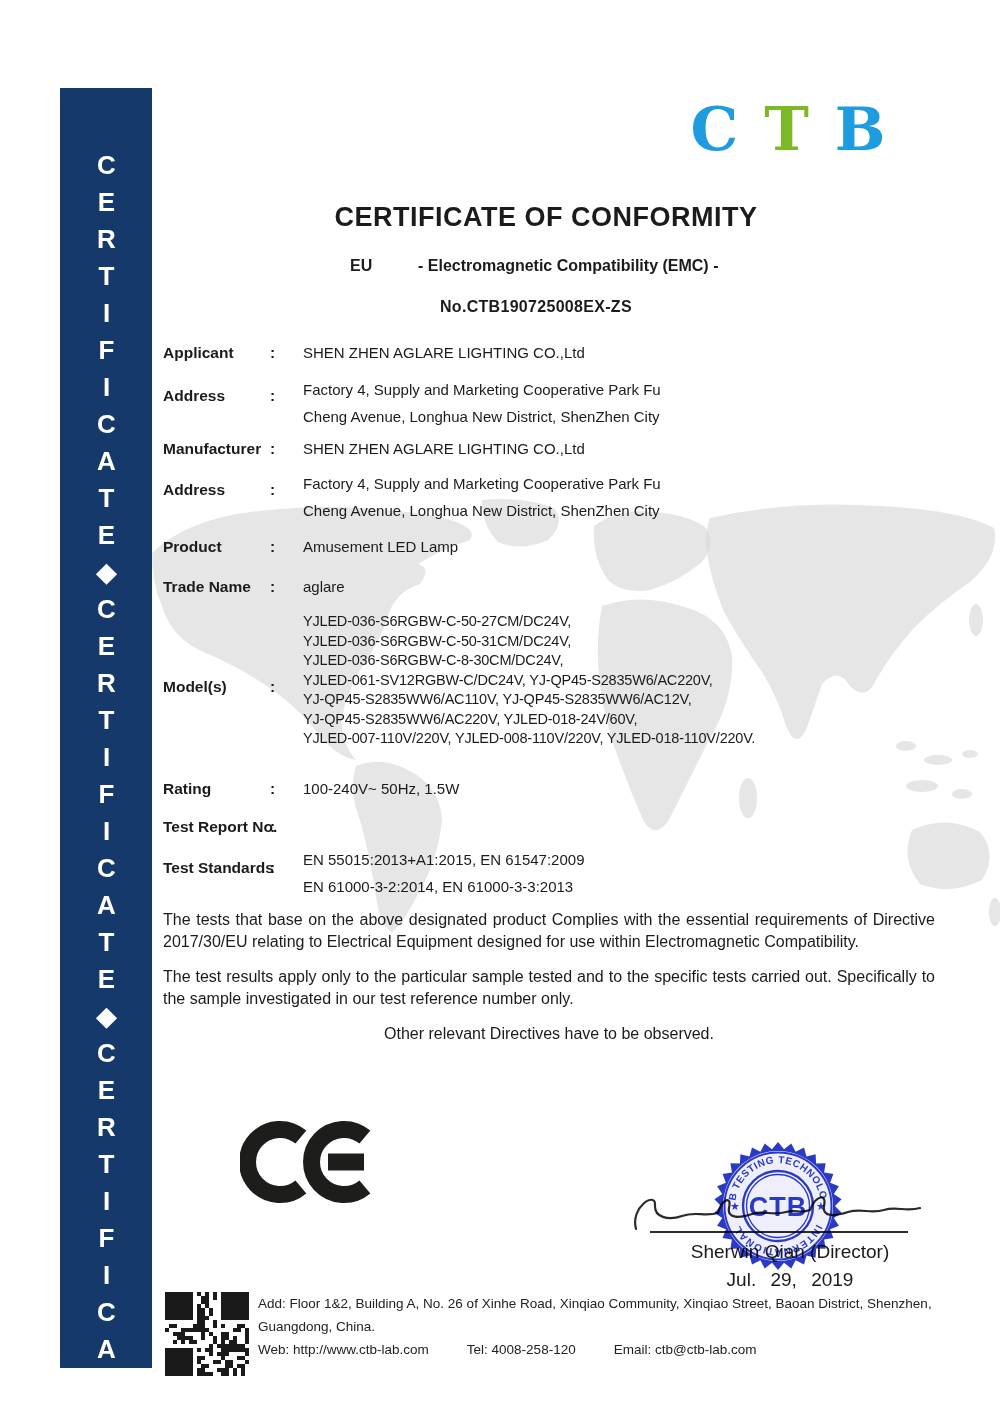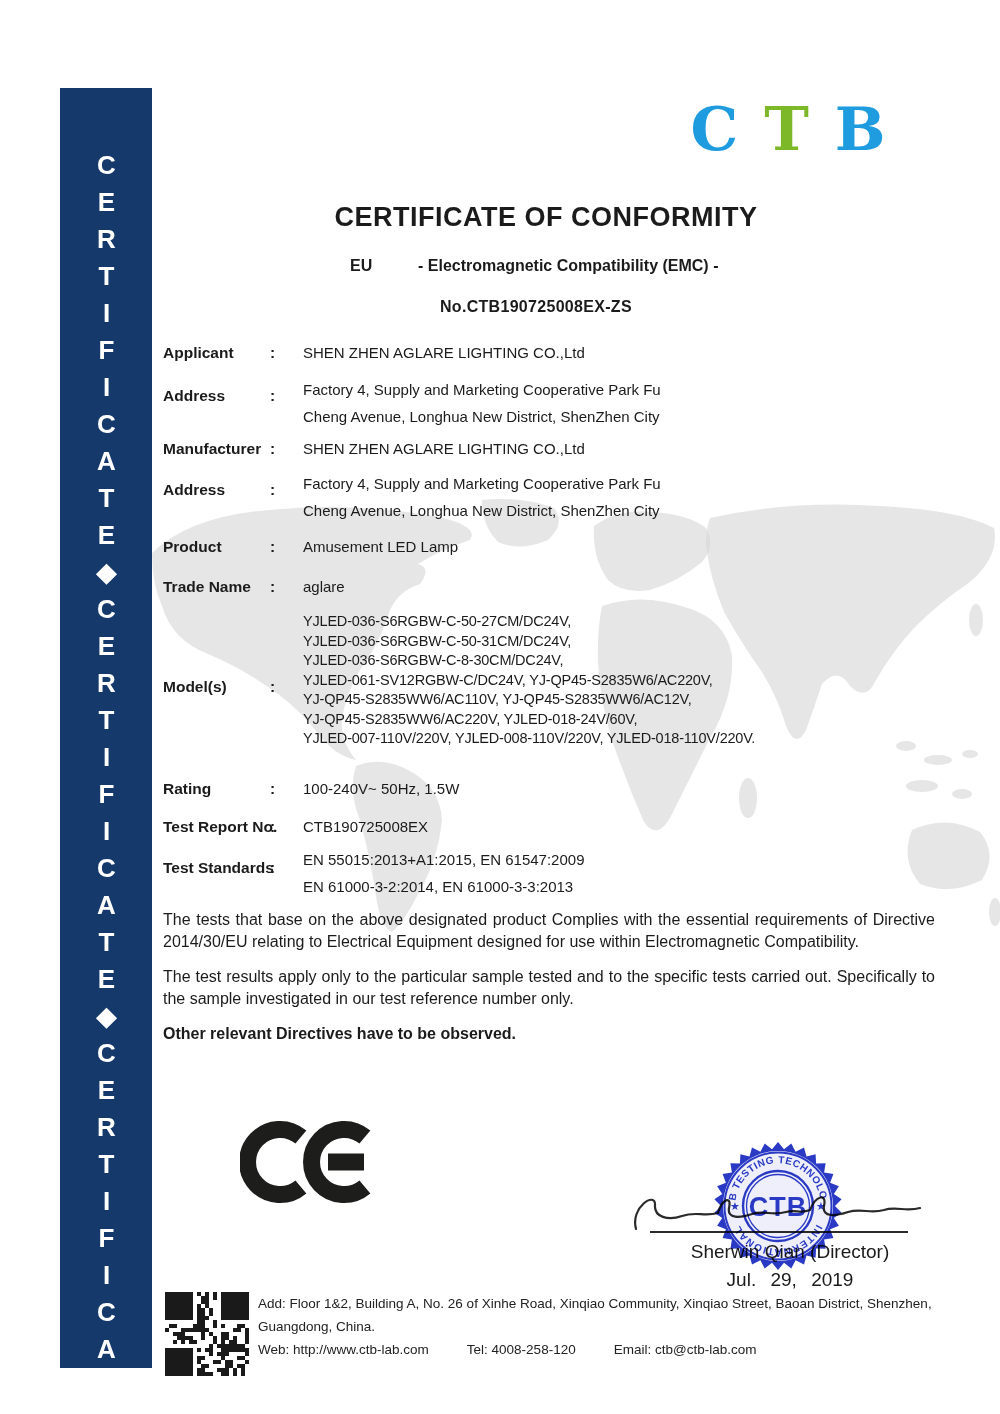--- a/index.html
+++ b/index.html
@@ -34,21 +34,21 @@
   .row .cln { position:absolute; left:107px; top:0; font-weight:bold; font-size:15.5px; }
   .row .vals { margin-left:140px; font-size:15px; }
   .row .vals div { line-height:27px; }
   .row.single .vals div { line-height:18px; }
   .row.models .vals { font-size:14.5px; letter-spacing:-0.2px; }
   .row.models .vals div { line-height:19.5px; }
 
   
   .paras { position:absolute; left:163px; top:909px; width:772px; z-index:3; }
   .paras p { font-size:16px; line-height:22px; text-align:justify; margin-bottom:13px; }
-  .paras p:last-child { text-align:left;font-weight:bold; }
+  .paras p:last-child { text-align:center; }
 
   
   .ce { position:absolute; left:240px; top:1118px; z-index:3; }
   .ce path { stroke:#1d1d1b; stroke-width:17; fill:none; }
 
   
   .stamp { position:absolute; left:713px; top:1141px; z-index:5; mix-blend-mode:multiply; }
   .stamp .ink { stroke:var(--stamp,#2b3ac5); fill:none; }
   .stamp text, .stamp textPath { fill:var(--stamp,#2b3ac5); font-family:"Liberation Sans", sans-serif; }
   .stamp .burst { fill:var(--stamp,#2b3ac5); }
@@ -169,36 +169,33 @@
   <span class="lbl">Rating</span>
     <span class="cln">:</span>
   <div class="vals">
       <div>100-240V~ 50Hz, 1.5W</div>
     </div>
 </div>
 
 <div class="row single" style="top:818px">
   <span class="lbl">Test Report No.</span>
     <span class="cln">:</span>
-  <div class="vals">
-      <div>CTB190725008EX</div>
-    </div>
 </div>
 
 <div class="row" style="top:846px">
   <span class="lbl" style="top:13px">Test Standards</span>
     <span class="cln" style="top:13px">:</span>
   <div class="vals">
     <div>EN 55015:2013+A1:2015, EN 61547:2009</div>
     <div>EN 61000-3-2:2014, EN 61000-3-3:2013</div>
   </div>
 </div>
 
 <div class="paras">
-  <p>The tests that base on the above designated product Complies with the essential requirements of Directive 2014/30/EU relating to Electrical Equipment designed for use within Electromagnetic Compatibility.</p>
+  <p>The tests that base on the above designated product Complies with the essential requirements of Directive 2017/30/EU relating to Electrical Equipment designed for use within Electromagnetic Compatibility.</p>
   <p>The test results apply only to the particular sample tested and to the specific tests carried out. Specifically to the sample investigated in our test reference number only.</p>
   <p>Other relevant Directives have to be observed.</p>
 </div>
 
 <svg class="ce" width="135" height="88" viewBox="0 0 135 88" aria-hidden="true">
   <path d="M60.9,19.1 A32.5,32.5 0 1 0 60.9,68.9"></path>
   <path d="M124.9,19.1 A32.5,32.5 0 1 0 124.9,68.9"></path>
   <path d="M88,44 H124"></path>
 </svg>
 

